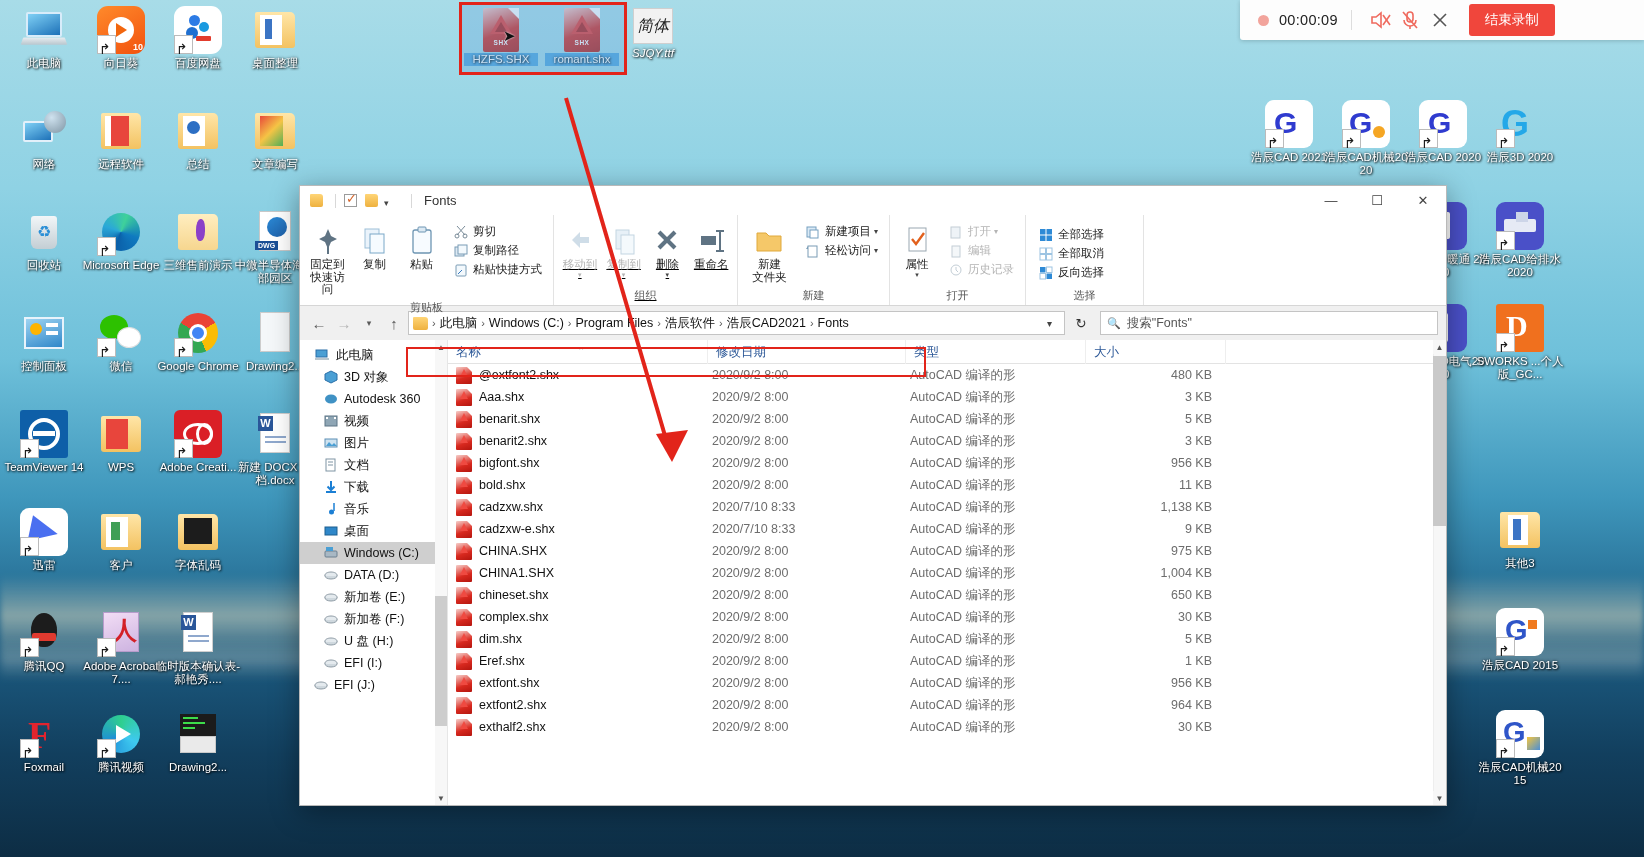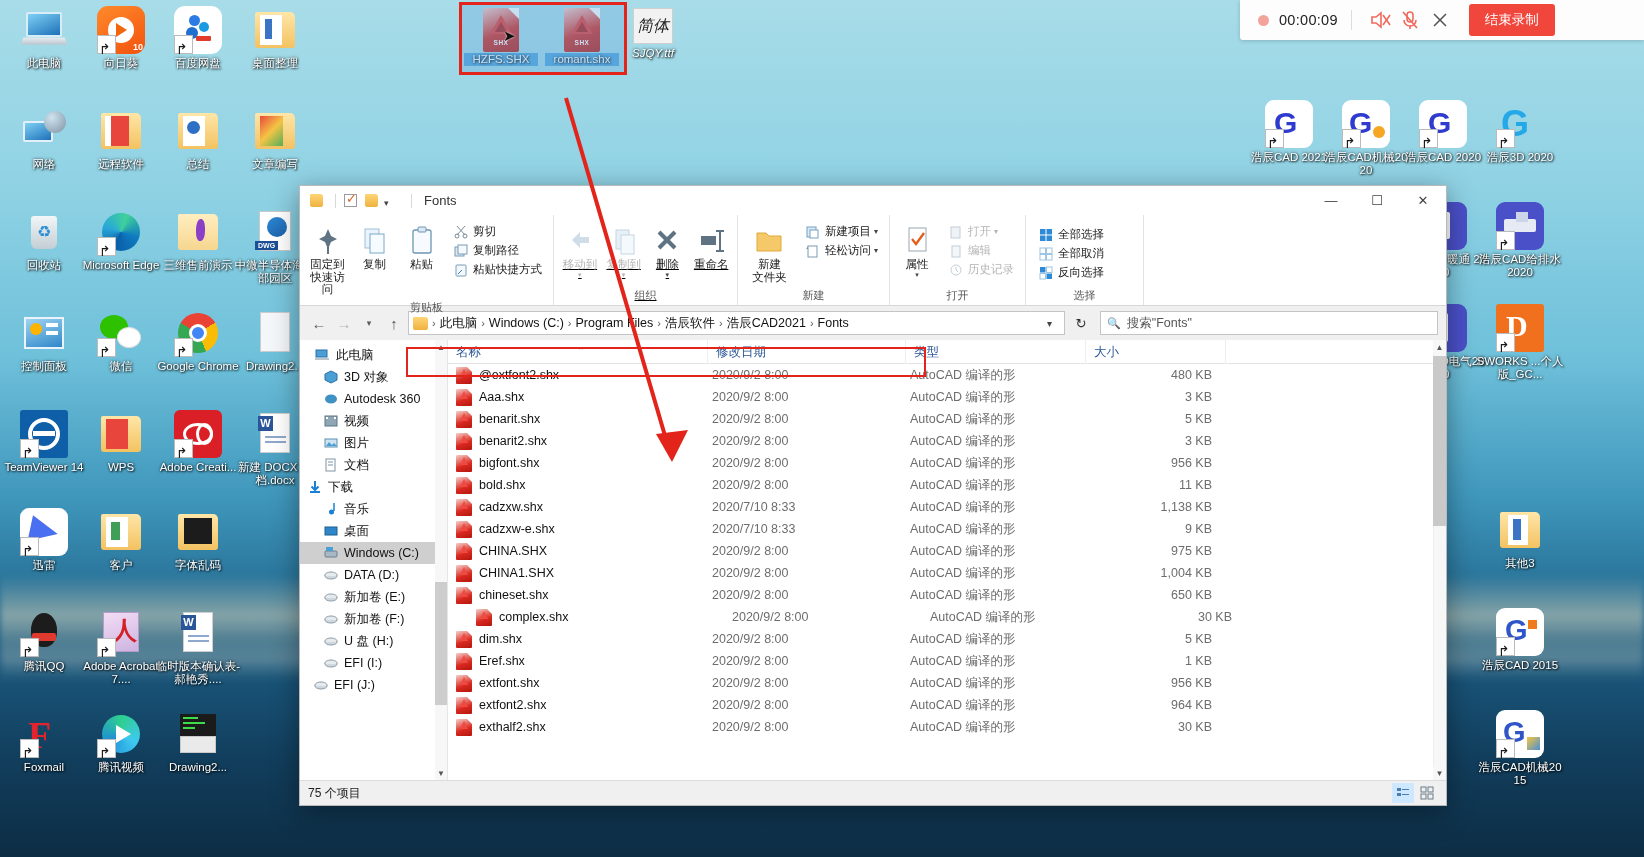--- a/index.html
+++ b/index.html
@@ -893,21 +893,21 @@
           <div class="nrow" style="padding-left: 22px;">
             <span class="nic">
               <svg width="14" height="14" viewBox="0 0 14 14">
                 <rect x="2" y="1" width="9" height="12" fill="#fff" stroke="#7e94a3"></rect>
                 <line x1="4" y1="4" x2="9" y2="4" stroke="#7e94a3"></line>
                 <line x1="4" y1="7" x2="9" y2="7" stroke="#7e94a3"></line>
               </svg>
             </span>
             <span>文档</span>
           </div>
-          <div class="nrow" style="padding-left: 6px;">
+          <div class="nrow" style="padding-left: 22px;">
             <span class="nic">
               <svg width="14" height="14" viewBox="0 0 14 14">
                 <path d="M7 1v8M3.5 6.5L7 10l3.5-3.5" stroke="#1b7fd4" stroke-width="2" fill="none"></path>
                 <rect x="2" y="11" width="10" height="2" fill="#1b7fd4"></rect>
               </svg>
             </span>
             <span>下载</span>
           </div>
           <div class="nrow" style="padding-left: 22px;">
             <span class="nic">
@@ -1151,21 +1151,21 @@
                   <span class="mt"></span>
                 </span>
               </span>
               <span>chineset.shx</span>
             </div>
             <div class="cdate" style="width:198px;">2020/9/2 8:00</div>
             <div class="ctype" style="width:180px;">AutoCAD 编译的形</div>
             <div class="csize" style="width:140px;">650 KB</div>
           </div>
           <div class="frow">
-            <div class="fname" style="width:260px;margin-left:20px;">
+            <div class="fname" style="width:260px;">
               <span class="fic">
                 <span class="shxmini">
                   <span class="mt"></span>
                 </span>
               </span>
               <span>complex.shx</span>
             </div>
             <div class="cdate" style="width:198px;">2020/9/2 8:00</div>
             <div class="ctype" style="width:180px;">AutoCAD 编译的形</div>
             <div class="csize" style="width:140px;">30 KB</div>
@@ -1237,41 +1237,20 @@
           </div>
         </div>
       <div id="list-scroll">
         <div class="arrowcap" style="top:0;width:13px;">▲</div>
         <div id="list-thumb"></div>
         <div class="arrowcap" style="bottom:0;width:13px;">▼</div>
       </div>
     </div>
   </div>
 
-  <div id="status">
-    <span>75 个项目</span>
-    <span class="vmodes">
-      <span class="vmode sel">
-        <svg width="14" height="14" viewBox="0 0 14 14">
-            <rect x="1" y="2" width="4" height="3" fill="#4a7fb5"></rect>
-            <rect x="6" y="3" width="7" height="1" fill="#4a7fb5"></rect>
-            <rect x="1" y="7" width="4" height="3" fill="#4a7fb5"></rect>
-            <rect x="6" y="8" width="7" height="1" fill="#4a7fb5"></rect>
-          </svg>
-      </span>
-      <span class="vmode">
-        <svg width="14" height="14" viewBox="0 0 14 14">
-            <rect x="1" y="1" width="5" height="5" fill="none" stroke="#6d7d8a"></rect>
-            <rect x="8" y="1" width="5" height="5" fill="none" stroke="#6d7d8a"></rect>
-            <rect x="1" y="8" width="5" height="5" fill="none" stroke="#6d7d8a"></rect>
-            <rect x="8" y="8" width="5" height="5" fill="none" stroke="#6d7d8a"></rect>
-          </svg>
-      </span>
-    </span>
-  </div>
 </div>
 
 <div id="addr-red"></div>
 
 <svg id="red-arrow">
   <line x1="566" y1="98" x2="668" y2="446" stroke="#e2241a" stroke-width="4"></line>
   <polygon points="672,462 656,434 688,430" fill="#e2241a"></polygon>
 </svg>
 
 </body></html>

